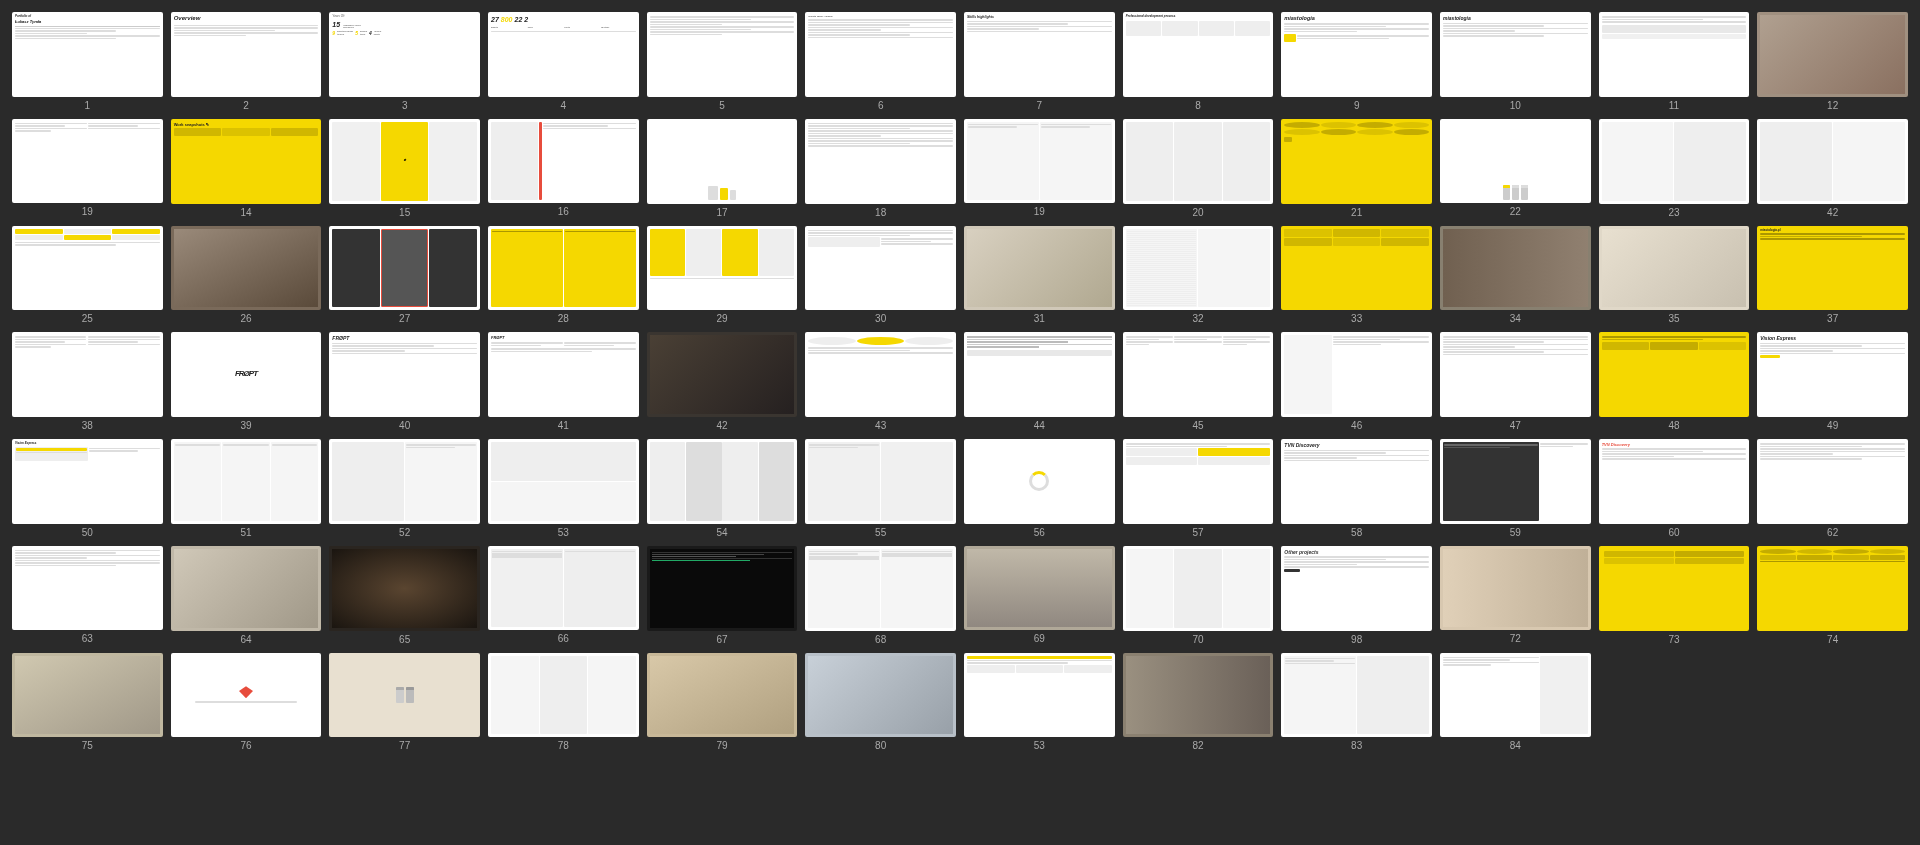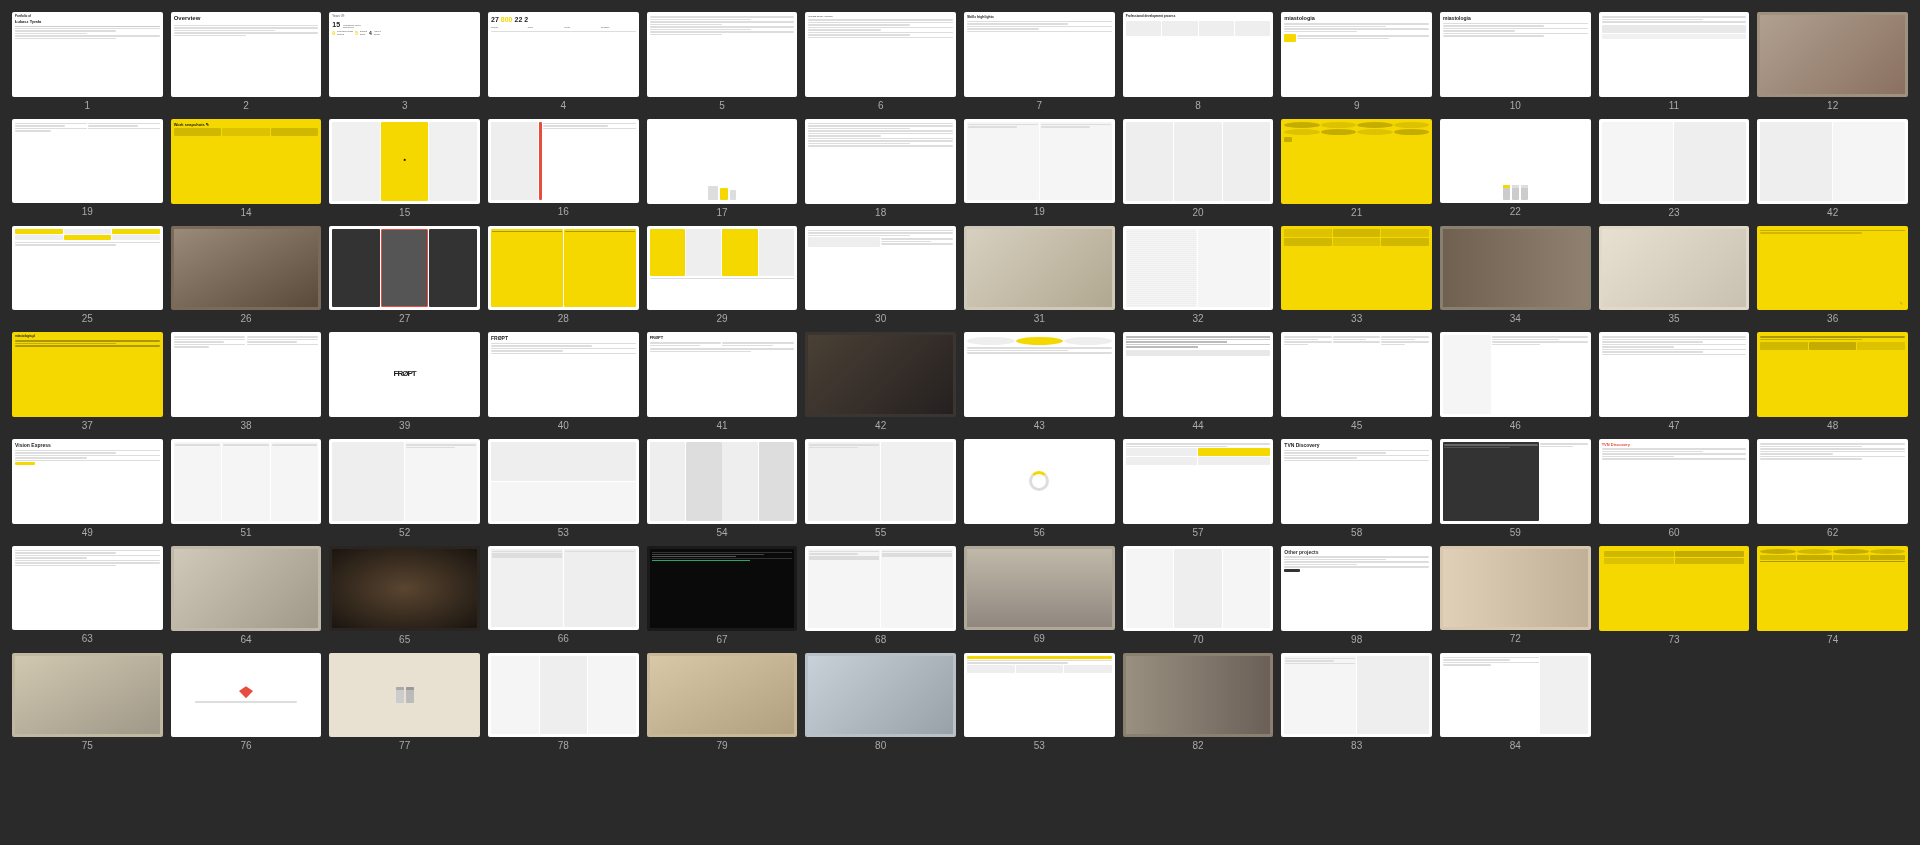--- a/index.html
+++ b/index.html
@@ -46,21 +46,21 @@
       height: 100%;
       position: absolute;
       top: 0; left: 0;
       font-size: 3px;
       line-height: 1.3;
       overflow: hidden;
       padding: 3px;
     }
 
     
-    .bg-white { background: #fff; }
+    .bg-white { background: #fff; font-style: italic; }
     .bg-yellow { background: #f5d800; }
     .bg-dark { background: #1a1a1a; }
 
     
     .line {
       height: 1.5px;
       background: #ddd;
       margin: 1px 0;
       border-radius: 1px;
     }
@@ -607,32 +607,20 @@
 
   <div class="slide-item">
     <div class="slide-thumb" style="background:#e0d8c8;">
       <div class="slide-inner">
         <div style="width:100%; height:100%; background:linear-gradient(135deg, #e8e0d0, #c8c0b0);"></div>
       </div>
     </div>
     <div class="slide-number">35</div>
   </div>
 
-  <div class="slide-item">
-    <div class="slide-thumb bg-yellow">
-      <div class="slide-inner">
-        <div style="width:100%; height:100%; position:relative;">
-          <div style="position:absolute; right:2px; bottom:2px; font-size:4px; color:rgba(0,0,0,0.5);">✎</div>
-          <div class="line line-full" style="background:rgba(0,0,0,0.2);"></div>
-          <div class="line line-medium" style="background:rgba(0,0,0,0.15);"></div>
-        </div>
-      </div>
-    </div>
-    <div class="slide-number">36</div>
-  </div>
 
   <div class="slide-item">
     <div class="slide-thumb bg-yellow">
       <div class="slide-inner">
         <div style="font-size:3px; font-weight:bold; color:#222; margin-bottom:1px;">miastologia.pl</div>
         <div class="line line-full" style="background:rgba(0,0,0,0.3);"></div>
         <div class="line line-medium" style="background:rgba(0,0,0,0.2);"></div>
         <div class="line line-full" style="background:rgba(0,0,0,0.3);"></div>
       </div>
     </div>
@@ -830,20 +818,38 @@
           <div class="line line-medium"></div>
         <div class="line line-full"></div>
           <div class="line line-short"></div>
         <div class="line line-full"></div>
         <div style="margin-top:1px; width:20px; height:3px; background:#f5d800; border-radius:1px;"></div>
       </div>
     </div>
     <div class="slide-number">49</div>
   </div>
 
+  <div class="slide-item">
+    <div class="slide-thumb bg-white">
+      <div class="slide-inner">
+        <div style="font-size:3px; font-weight:bold; color:#222; margin-bottom:1px;">Vision Express</div>
+        <div style="display:flex; gap:1px; margin-top:1px;">
+          <div style="flex:1; background:#eee; height:14px; border-radius:1px; padding:1px;">
+            <div style="height:3px; background:#f5d800; border-radius:1px; margin-bottom:1px;"></div>
+            <div class="line line-full" style="background:#ddd;"></div>
+          </div>
+          <div style="flex:1;">
+              <div class="line line-full"></div>
+              <div class="line line-medium"></div>
+            </div>
+        </div>
+      </div>
+    </div>
+    <div class="slide-number">50</div>
+  </div>
 
   <div class="slide-item">
     <div class="slide-thumb bg-white">
       <div class="slide-inner">
         <div style="display:grid; grid-template-columns:repeat(3,1fr); gap:1px; height:100%;">
           <div style="background:#f5f5f5; border-radius:1px; padding:1px;">
               <div class="line line-full"></div>
             </div>
           <div style="background:#f5f5f5; border-radius:1px; padding:1px;">
               <div class="line line-full"></div>

